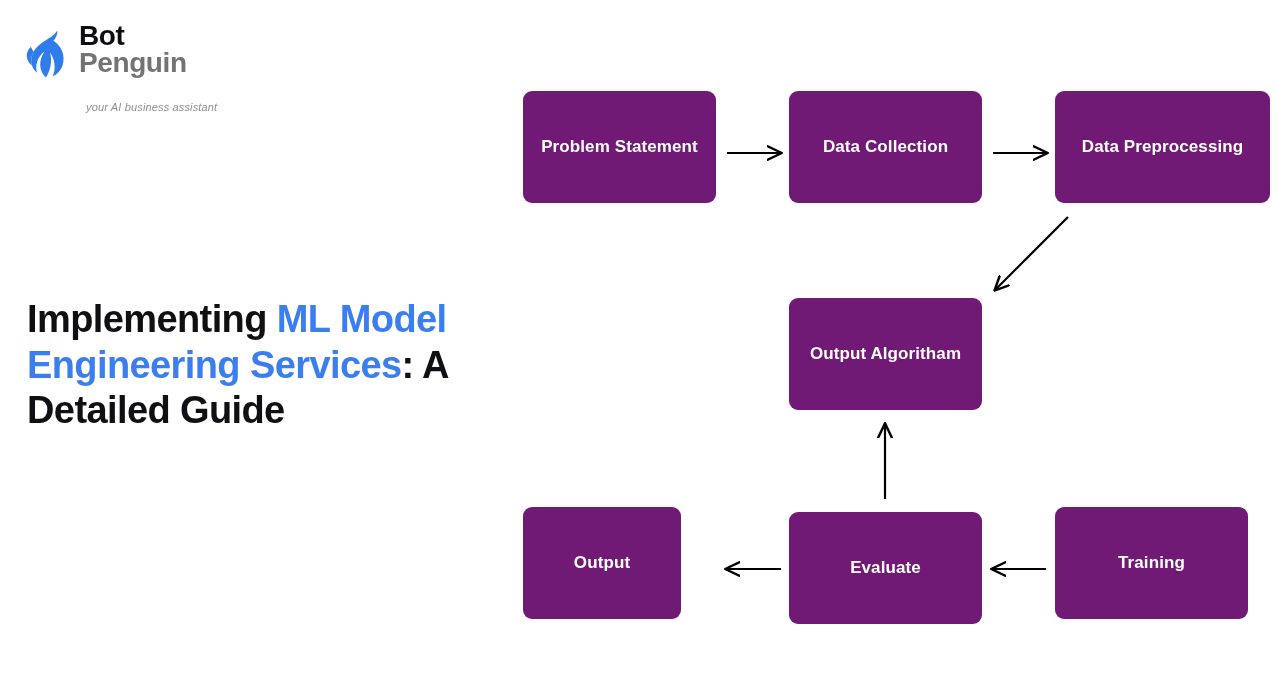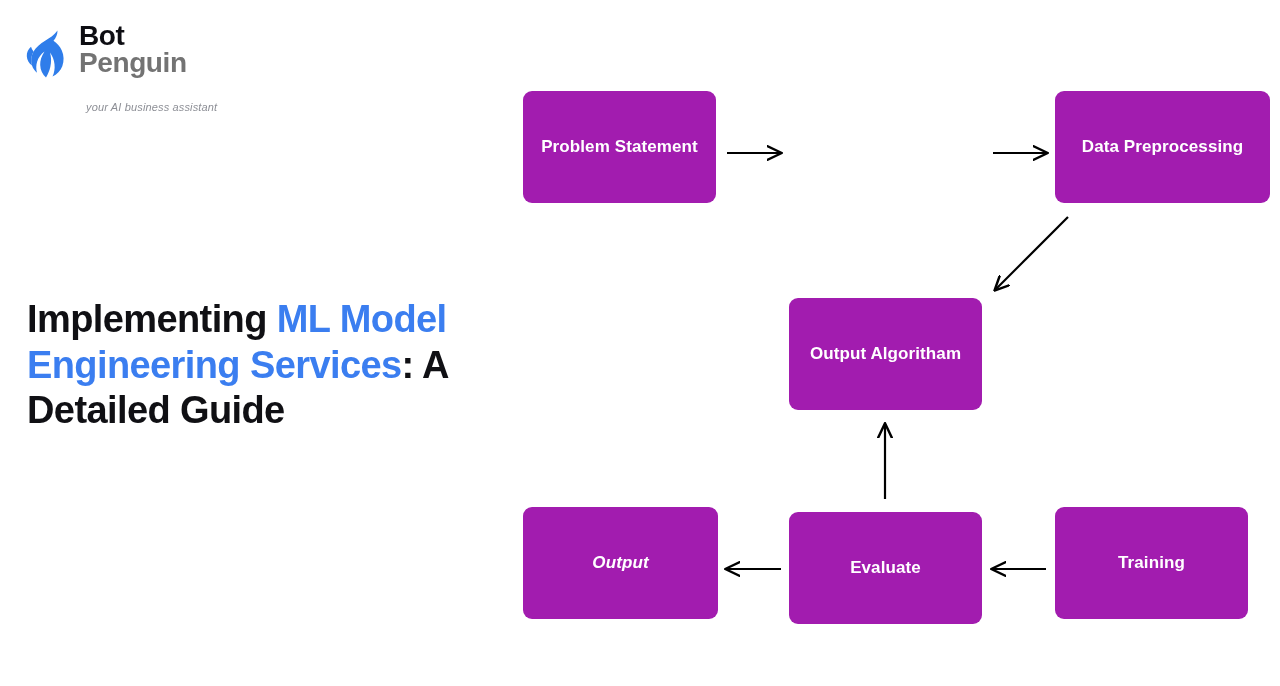--- a/index.html
+++ b/index.html
@@ -73,40 +73,40 @@
   
   #flow {
     position: absolute;
     left: 0;
     top: 0;
     width: 1280px;
     height: 686px;
   }
   .node {
     position: absolute;
-    background: #a21caf;
+    background: #701a75;
     border-radius: 9px;
     color: #ffffff;
     display: flex;
     align-items: center;
     justify-content: center;
     text-align: center;
     font-size: 17px;
     font-weight: bold;
     line-height: 1.35;
     letter-spacing: 0.1px;
     box-sizing: border-box;
     padding: 6px 10px;
   }
 
   #node-problem      { left: 523px; top: 91px;  width: 193px; height: 112px; }
   #node-collection   { left: 789px; top: 91px;  width: 193px; height: 112px; }
   #node-preprocess   { left: 1055px;top: 91px;  width: 215px; height: 112px; }
   #node-select       { left: 789px; top: 298px; width: 193px; height: 112px; }
-  #node-output       { left: 523px; top: 507px; width: 195px; height: 112px; font-style: italic; }
+  #node-output       { left: 523px; top: 507px; width: 158px; height: 112px; }
   #node-evaluate     { left: 789px; top: 512px; width: 193px; height: 112px; }
   #node-training     { left: 1055px;top: 507px; width: 193px; height: 112px; }
 
   #arrow-svg {
     position: absolute;
     left: 0;
     top: 0;
     width: 1280px;
     height: 686px;
     pointer-events: none;
@@ -156,18 +156,19 @@
     <line x1="1068" y1="217" x2="995" y2="290" stroke="#000" stroke-width="2.2" marker-end="url(#ah-r)"></line>
 
     <line x1="1046" y1="569" x2="992" y2="569" stroke="#000" stroke-width="2.2" marker-end="url(#ah-r)"></line>
 
     <line x1="781" y1="569" x2="726" y2="569" stroke="#000" stroke-width="2.2" marker-end="url(#ah-r)"></line>
 
     <line x1="885" y1="499" x2="885" y2="424" stroke="#000" stroke-width="2.2" marker-end="url(#ah-r)"></line>
   </svg>
 
   <div class="node" id="node-problem">Problem Statement</div>
+  <div class="node" id="node-collection">Data Collection</div>
   <div class="node" id="node-preprocess">Data Preprocessing</div>
   <div class="node" id="node-select">Output Algoritham</div>
   <div class="node" id="node-output">Output</div>
   <div class="node" id="node-evaluate">Evaluate</div>
   <div class="node" id="node-training">Training</div>
 </div>
 
 </body></html>

